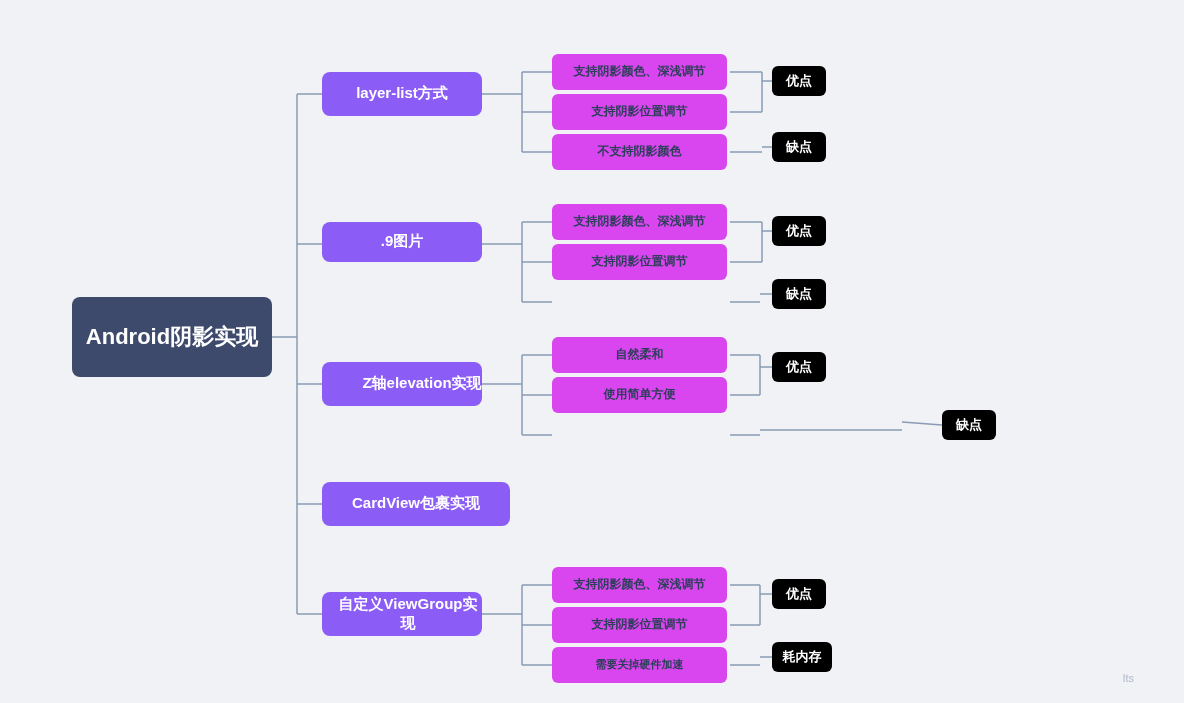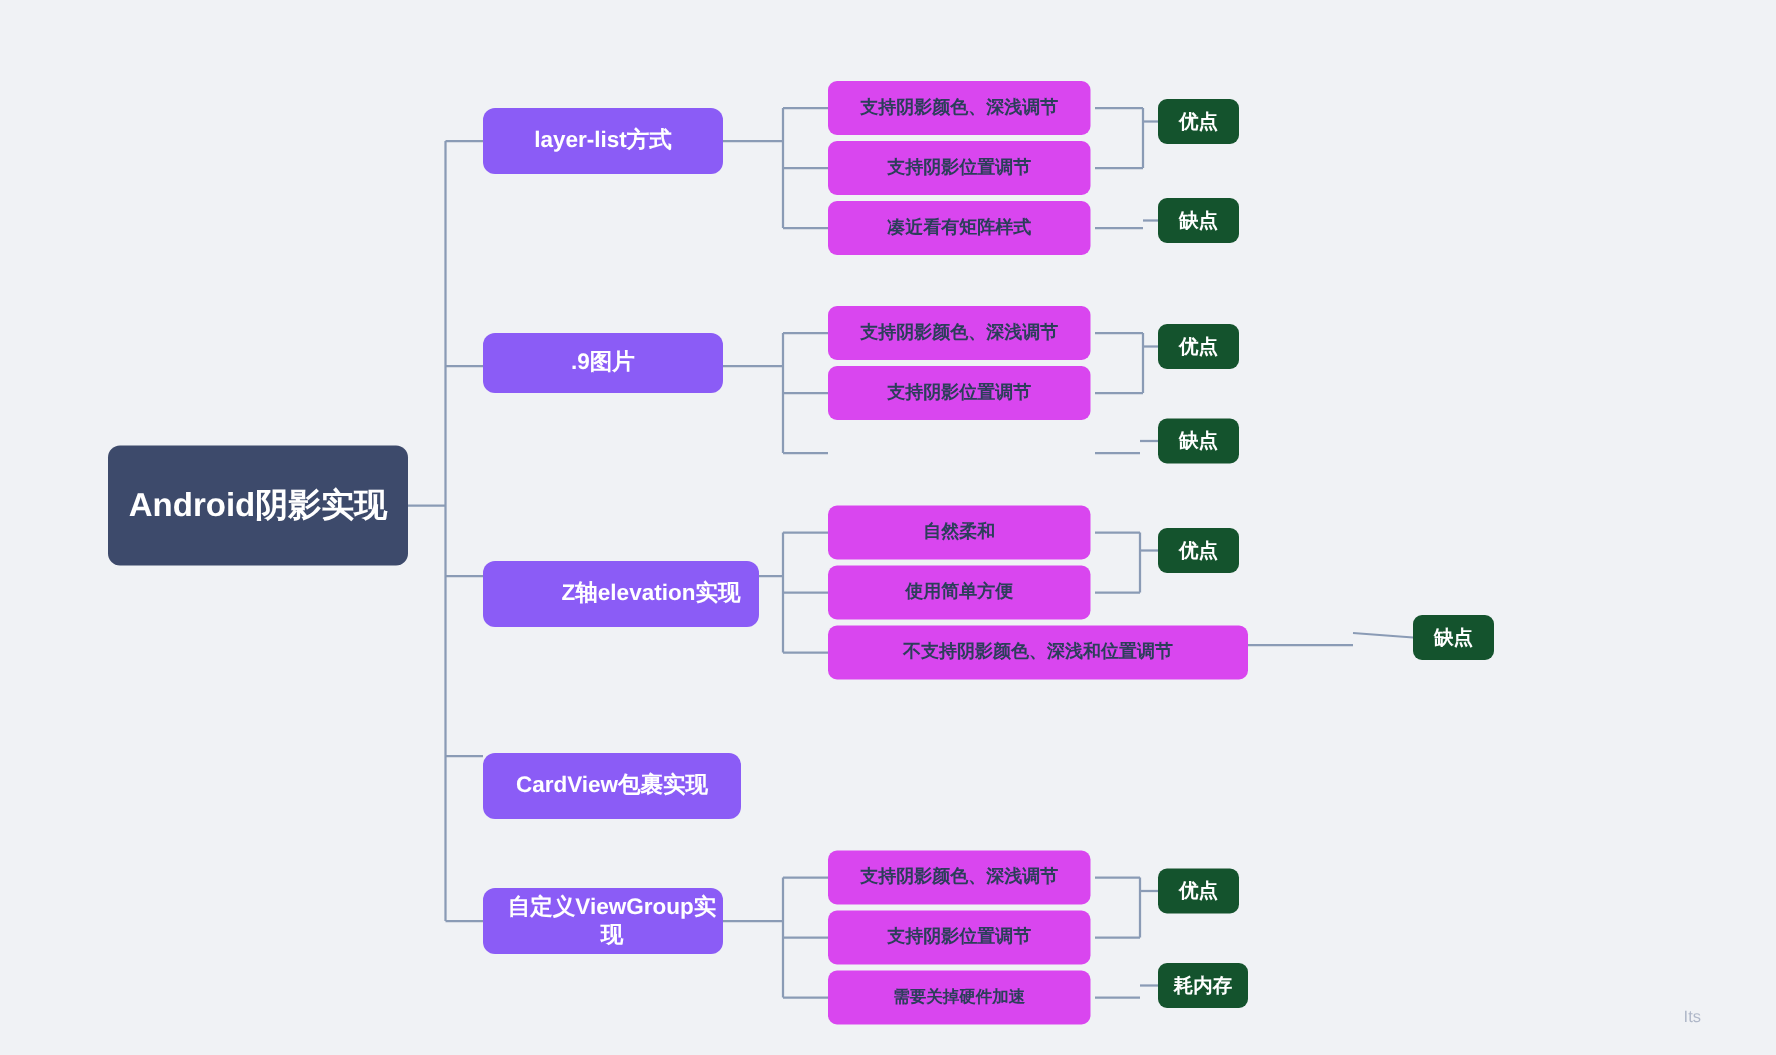--- a/index.html
+++ b/index.html
@@ -47,21 +47,21 @@
     }
     .node-sub {
       background: #d946ef;
       color: #2c3e5a;
       font-size: 13px;
       width: 170px;
       height: 36px;
       border-radius: 6px;
     }
     .node-badge {
-      background: #14532d;
+      background: #000000;
       color: #fff;
       font-size: 13px;
       width: 54px;
       height: 30px;
       border-radius: 6px;
     }
     svg.lines {
       position: absolute;
       top: 0; left: 0;
       width: 100%;
@@ -159,56 +159,53 @@
   <div class="node node-root" style="left:30px;top:285px;width:200px;height:80px;">
     <span>Android阴影实现</span>
   </div>
 
   <div class="node node-main" style="left:280px;top:60px;width:160px;height:44px;">
     <span>layer-list方式</span>
   </div>
   <div class="node node-main" style="left:280px;top:210px;width:160px;height:40px;">
     <span>.9图片</span>
   </div>
-  <div class="node node-main" style="left:280px;top:362px;width:184px;height:44px;padding-left:40px;">
+  <div class="node node-main" style="left:280px;top:350px;width:160px;height:44px;padding-left:40px;">
     <span>Z轴elevation实现</span>
   </div>
-  <div class="node node-main" style="left:280px;top:490px;width:172px;height:44px;text-align:right;">
+  <div class="node node-main" style="left:280px;top:470px;width:188px;height:44px;text-align:right;">
     <span>CardView包裹实现</span>
   </div>
   <div class="node node-main" style="left:280px;top:580px;width:160px;height:44px;padding-left:12px;">
     <span>自定义ViewGroup实现</span>
   </div>
 
   <div class="node node-sub" style="left:510px;top:42px;width:175px;height:36px;font-size:12px;">
     <span>支持阴影颜色、深浅调节</span>
   </div>
   <div class="node node-sub" style="left:510px;top:82px;width:175px;height:36px;font-size:12px;">
     <span>支持阴影位置调节</span>
   </div>
   <div class="node node-sub" style="left:510px;top:122px;width:175px;height:36px;font-size:12px;">
-    <span>凑近看有矩阵样式</span>
+    <span>不支持阴影颜色</span>
   </div>
 
   <div class="node node-sub" style="left:510px;top:192px;width:175px;height:36px;font-size:12px;">
     <span>支持阴影颜色、深浅调节</span>
   </div>
   <div class="node node-sub" style="left:510px;top:232px;width:175px;height:36px;font-size:12px;">
     <span>支持阴影位置调节</span>
   </div>
 
   <div class="node node-sub" style="left:510px;top:325px;width:175px;height:36px;font-size:12px;">
     <span>自然柔和</span>
   </div>
   <div class="node node-sub" style="left:510px;top:365px;width:175px;height:36px;font-size:12px;">
     <span>使用简单方便</span>
   </div>
-  <div class="node node-sub" style="left:510px;top:405px;width:280px;height:36px;font-size:12px;">
-    <span>不支持阴影颜色、深浅和位置调节</span>
-  </div>
 
   <div class="node node-sub" style="left:510px;top:555px;width:175px;height:36px;font-size:12px;">
     <span>支持阴影颜色、深浅调节</span>
   </div>
   <div class="node node-sub" style="left:510px;top:595px;width:175px;height:36px;font-size:12px;">
     <span>支持阴影位置调节</span>
   </div>
   <div class="node node-sub" style="left:510px;top:635px;width:175px;height:36px;font-size:11px;">
     <span>需要关掉硬件加速</span>
   </div>

